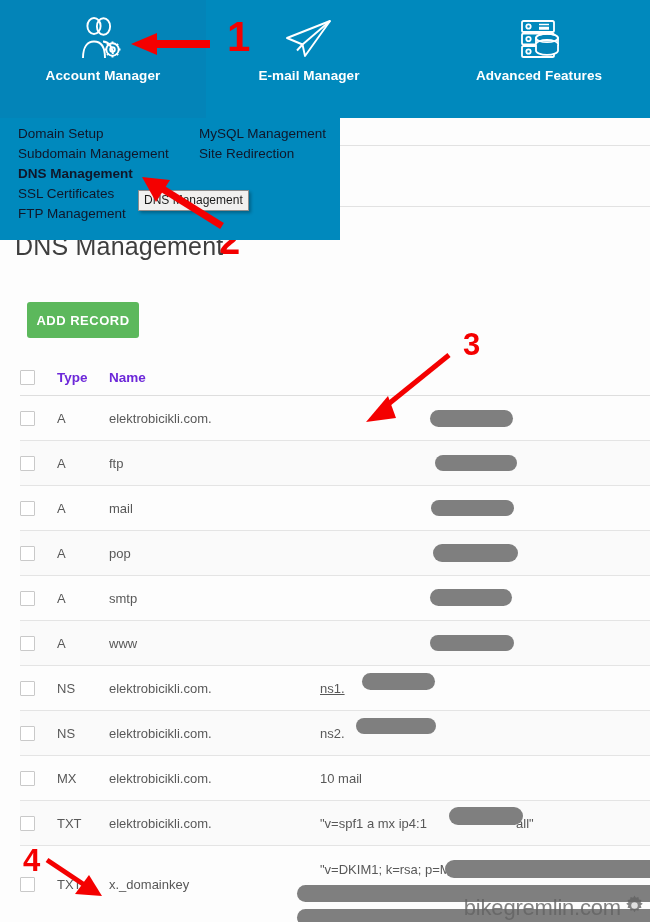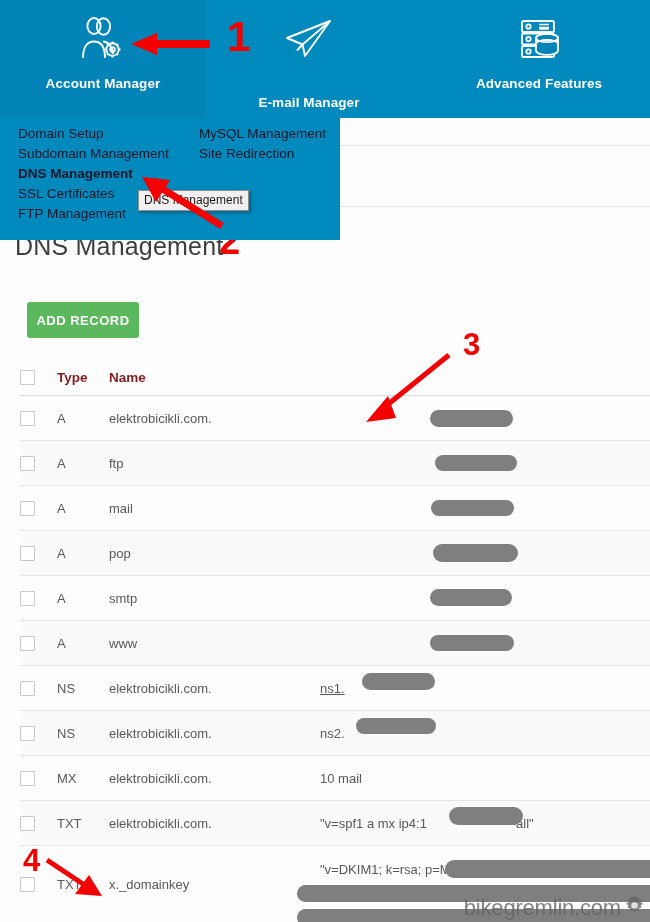--- a/index.html
+++ b/index.html
@@ -24,21 +24,21 @@
     position:absolute; top:0; height:118px;
     display:flex; flex-direction:column;
     align-items:center; justify-content:flex-start;
     color:#ffffff; cursor:pointer;
   }
   .navicon {
     margin-top:14px; height:50px;
     display:flex; align-items:center; justify-content:center;
   }
   .navlabel {
-    margin-top:12px;
+    margin-top:4px;
     font-size:13.5px; font-weight:bold;
     letter-spacing:.1px; white-space:nowrap;
   }
 
   
   #dropdown {
     position:absolute; left:0; top:118px; width:340px; height:122px;
     background:#0089bd; z-index:6;
   }
   .ddcol { position:absolute; top:6px; }
@@ -108,21 +108,21 @@
   .c-type  { width:52px; flex:0 0 52px; }
   .c-name  { width:108px; flex:0 0 108px; }
   .c-value { flex:1 1 auto; position:relative; }
 
   .cb {
     width:15px; height:15px;
     border:1px solid #c9c9c9; background:#ffffff;
     cursor:pointer; border-radius:1px;
   }
   .th {
-    font-size:13.5px; color:#7f1d1d; font-weight:bold;
+    font-size:13.5px; color:#6d28d9; font-weight:bold;
   }
   .td {
     font-size:13px; color:#585858; white-space:nowrap;
   }
 
   
   .blob {
     position:absolute; background:#7f7f7f; border-radius:11px;
   }
   .blobline {
@@ -169,21 +169,21 @@
         <path d="M24 25.5 C29.4 25.8 33.6 30.5 33.9 38"></path>
         <circle cx="33.5" cy="33.5" r="6.2"></circle>
         <circle cx="33.5" cy="33.5" r="2.3"></circle>
         <path d="M33.5 25.5 v2.2 M33.5 39.3 v2.2 M25.5 33.5 h2.2 M39.3 33.5 h2.2
                  M28 28 l1.6 1.6 M37.5 37.5 l1.6 1.6 M39.1 28 l-1.6 1.6 M29.6 37.4 l-1.6 1.6"></path>
       </svg>
     </div>
     <div class="navlabel">Account Manager</div>
   </div>
 
-  <div class="navitem" style="left:206px; width:206px;gap:19px;">
+  <div class="navitem" style="left:206px; width:206px;">
     <div class="navicon">
       <svg width="52" height="44" viewBox="0 0 52 44" fill="none" stroke="#ffffff" stroke-width="1.9" stroke-linejoin="round">
         <path d="M4 21 L47 4 L22 39 L19.5 27.5 Z"></path>
         <path d="M19.5 27.5 L47 4"></path>
         <path d="M19.5 27.5 L14 33.5"></path>
       </svg>
     </div>
     <div class="navlabel">E-mail Manager</div>
   </div>
 

